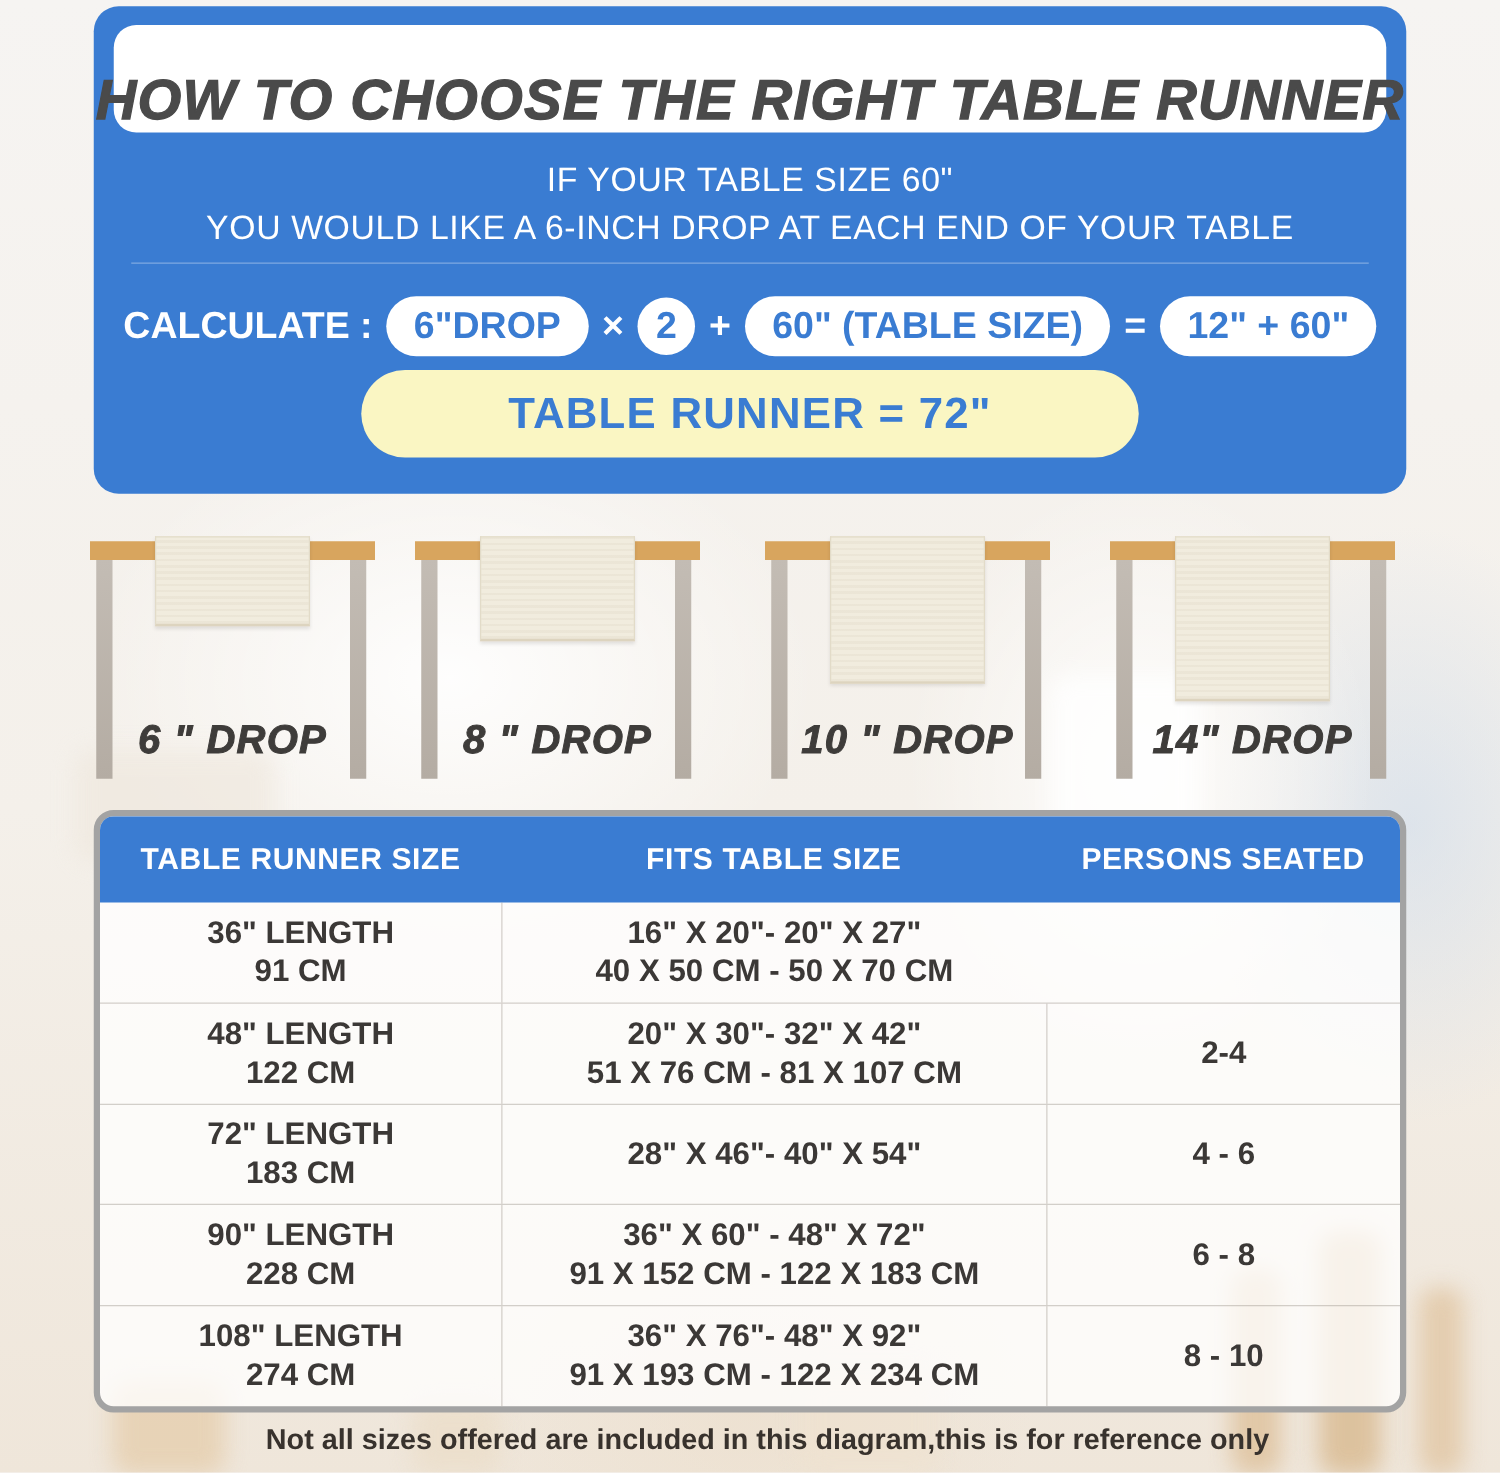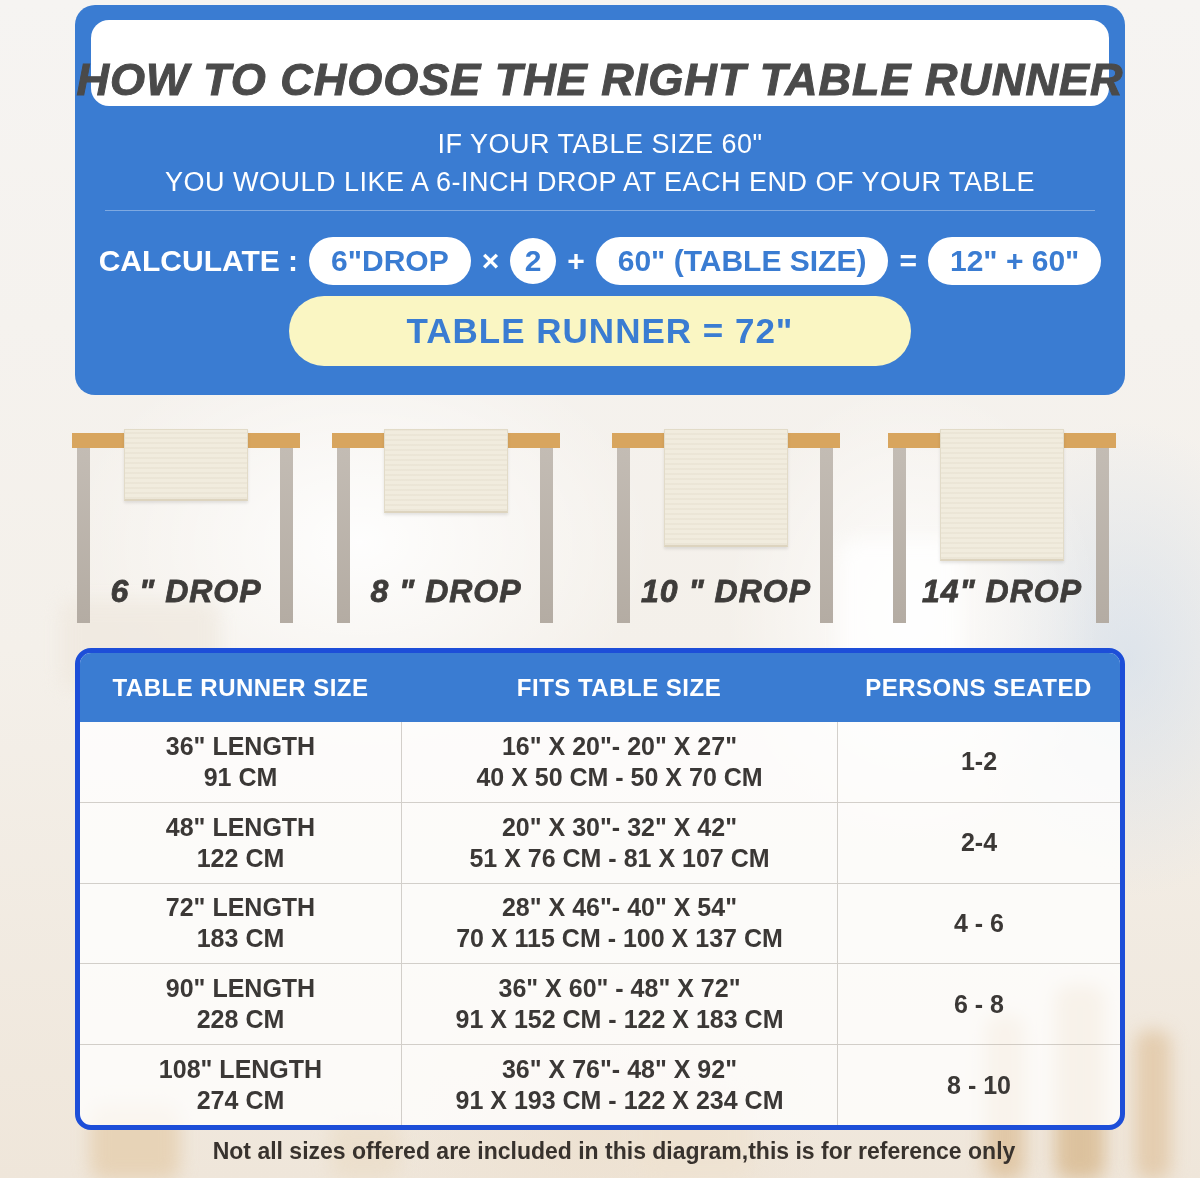--- a/index.html
+++ b/index.html
@@ -98,21 +98,21 @@
   .f4 .runner { height:132px; }
   .drop-label {
     position:absolute; top:140px; width:100%; text-align:center;
     font-size:32px; font-weight:bold; font-style:italic; color:#3e3c3a;
     -webkit-text-stroke:0.8px #3e3c3a; letter-spacing:1px;
   }
 
   
   .size-panel {
     position:absolute; z-index:2; left:75px; top:648px; width:1050px; height:482px;
-    border:5px solid #1d4ed8; border-radius:16px;
+    border:5px solid #a3a3a3; border-radius:16px;
     background:rgba(255,255,255,0.78); overflow:hidden;
     display:flex; flex-direction:column;
   }
   .chart-header {
     height:69px; background:#3a7cd2; flex:0 0 auto;
     display:grid; grid-template-columns:321px 436px 283px; align-items:center;
   }
   .chart-header .hcell {
     text-align:center; color:#ffffff; font-size:24px; font-weight:bold; letter-spacing:.5px;
   }
@@ -215,23 +215,20 @@
 
       <div class="trow">
         <div class="cell c1">
           <div>36" LENGTH</div>
           <div>91 CM</div>
         </div>
         <div class="cell c2">
           <div>16" X 20"- 20" X 27"</div>
           <div>40 X 50 CM - 50 X 70 CM</div>
         </div>
-        <div class="cell c3">
-          <div>1-2</div>
-        </div>
       </div>
 
       <div class="trow">
         <div class="cell c1">
           <div>48" LENGTH</div>
           <div>122 CM</div>
         </div>
         <div class="cell c2">
           <div>20" X 30"- 32" X 42"</div>
           <div>51 X 76 CM - 81 X 107 CM</div>
@@ -241,21 +238,20 @@
         </div>
       </div>
 
       <div class="trow">
         <div class="cell c1">
           <div>72" LENGTH</div>
           <div>183 CM</div>
         </div>
         <div class="cell c2">
           <div>28" X 46"- 40" X 54"</div>
-          <div>70 X 115 CM - 100 X 137 CM</div>
         </div>
         <div class="cell c3">
           <div>4 - 6</div>
         </div>
       </div>
 
       <div class="trow">
         <div class="cell c1">
           <div>90" LENGTH</div>
           <div>228 CM</div>

